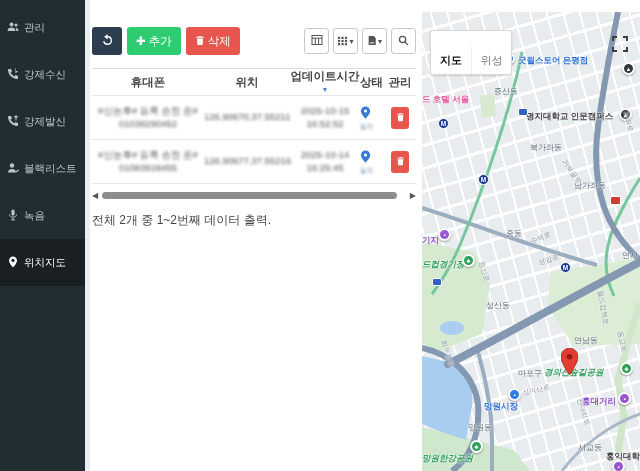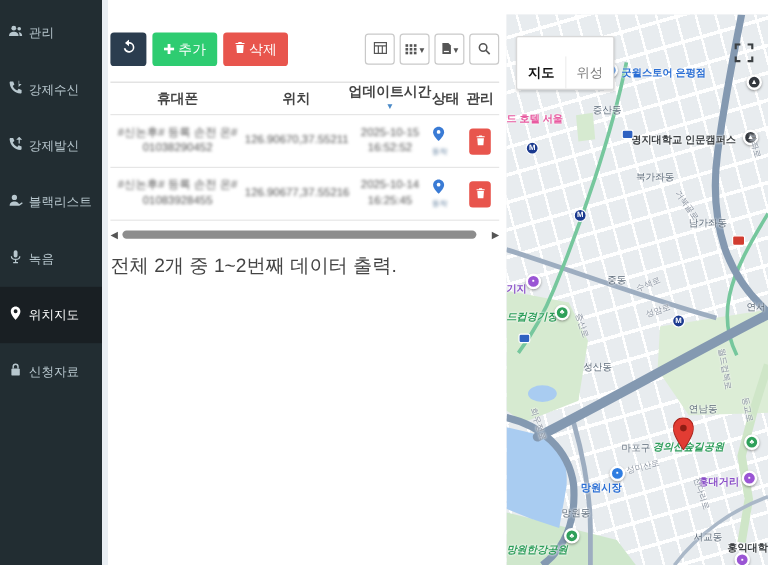--- a/index.html
+++ b/index.html
@@ -44,21 +44,21 @@
   .blurred { filter:blur(1.5px); }
   .stat-cap { font-size:6.5px; color:#5a7a9a; line-height:1; margin-top:1px; }
   .row-del { width:18px; height:22px; background:#e8554d; border:none; border-radius:3px;
     margin:0 auto; display:flex; align-items:center; justify-content:center; cursor:pointer; }
 
   .hscroll { display:flex; align-items:center; height:16px; margin-top:3px; }
   .hs-arrow { font-size:8px; color:#555; cursor:pointer; }
   .hs-track { flex:1; margin:0 4px; }
   .hs-bar { height:7px; background:#8d8d8d; border-radius:4px; width:97%; cursor:pointer; }
 
-  .summary { margin-top:9px; font-size:16px; color:#444; }
+  .summary { margin-top:9px; font-size:12px; color:#444; }
 
   
   .map { position:absolute; left:337px; top:12px; width:218px; height:459px; overflow:hidden;
     background:
       repeating-linear-gradient(75deg, transparent 0 14px, #ffffff 14px 16px),
       repeating-linear-gradient(-16deg, transparent 0 19px, #ffffff 19px 22px),
       #e8ecef; cursor:grab; }
   .map svg.geo { position:absolute; inset:0; }
   .mlabel { position:absolute; white-space:nowrap; font-size:8px; line-height:1;
     text-shadow:0 0 2px #fff,0 0 2px #fff; pointer-events:none; }
@@ -132,27 +132,20 @@
             <rect x="4.4" y="0.5" width="3.2" height="6" rx="1.6" fill="currentColor"></rect>
             <path d="M2.5,5.5 C2.5,9 9.5,9 9.5,5.5 M6,8.5 L6,10.5 M4,10.8 L8,10.8" stroke="currentColor" stroke-width="1" fill="none"></path>
           </svg></span>
       <span>녹음</span>
     </div>
     <div class="side-item active">
       <span><svg width="12" height="12" viewBox="0 0 12 12" fill="currentColor">
             <path d="M6,0.5 C3.8,0.5 2,2.3 2,4.5 C2,7.5 6,11.5 6,11.5 C6,11.5 10,7.5 10,4.5 C10,2.3 8.2,0.5 6,0.5 Z M6,6 A1.6,1.6 0 1 1 6,2.8 A1.6,1.6 0 0 1 6,6 Z" fill-rule="evenodd"></path>
           </svg></span>
       <span>위치지도</span>
-    </div>
-    <div class="side-item">
-      <span><svg width="12" height="12" viewBox="0 0 12 12">
-            <rect x="2.5" y="5" width="7" height="6" rx="1" fill="currentColor"></rect>
-            <path d="M4,5 L4,3.5 C4,0.8 8,0.8 8,3.5 L8,5" stroke="currentColor" stroke-width="1.2" fill="none"></path>
-          </svg></span>
-      <span>신청자료</span>
     </div>
   </nav>
 
   <div class="main">
     <div class="gutter"></div>
 
     <div class="content">
 
       <div class="toolbar">
         <button class="btn btn-refresh">

